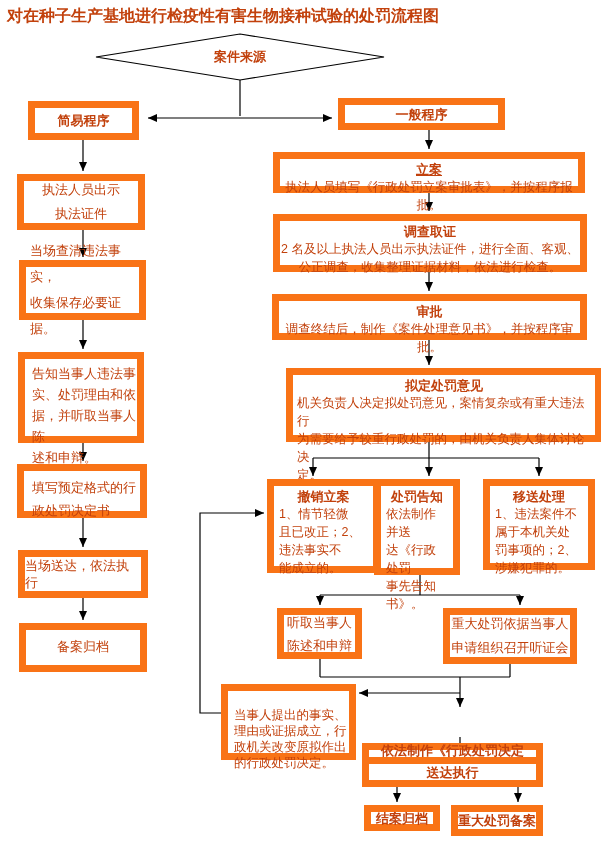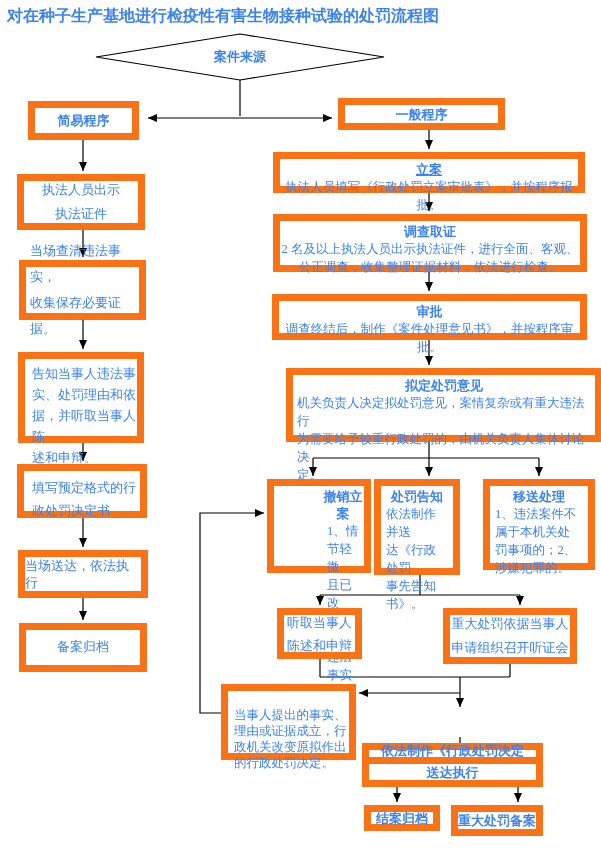--- a/index.html
+++ b/index.html
@@ -1,17 +1,17 @@
 <!DOCTYPE html>
 <html><head>
 <meta charset="utf-8">
 <style>
   html,body{margin:0;padding:0;background:#fff;}
   #page{position:relative;width:601px;height:850px;background:#fff;
-        font-family:Liberation Serif, serif;color:#3b82f6;overflow:hidden;}
+        font-family:Liberation Sans, sans-serif;color:#c2410c;overflow:hidden;}
   #connectors{position:absolute;left:0;top:0;z-index:1;}
   .box{position:absolute;z-index:2;border:7px solid #f97316;background:#fff;
        box-sizing:border-box;font-size:13px;line-height:17px;}
   .flexc{display:flex;align-items:center;justify-content:center;text-align:center;}
   .pre{white-space:pre-line;}
   .bt{font-weight:bold;text-align:center;font-size:13px;line-height:17px;padding-top:2px;}
   .u{text-decoration:underline;}
   .bb{font-size:12.5px;line-height:18px;text-align:center;white-space:pre-line;}
   .bb-left{text-align:left;padding:0 4px;}
 
@@ -31,21 +31,21 @@
             justify-content:center;}
   .b-archiveL{left:19px;top:623px;width:128px;height:49px;text-align:center;padding-top:8px;}
 
   .r-lian{left:273px;top:152px;width:312px;height:41px;}
   .r-diaocha{left:273px;top:214px;width:314px;height:58px;}
   .r-shenpi{left:272px;top:294px;width:315px;height:46px;}
   .r-niding{left:286px;top:368px;width:316px;height:74px;}
   .r-niding .bb{line-height:18px;}
 
   .c-box .bb{line-height:18px;text-align:left;padding:0 5px;}
-  .c-chexiao{left:267px;top:479px;width:104px;height:94px;padding-left:48px;}
+  .c-chexiao{left:267px;top:479px;width:113px;height:94px;}
   .c-chufa{left:374px;top:479px;width:86px;height:96px;}
   .c-yisong{left:483px;top:479px;width:112px;height:91px;}
 
   .h-tingqu{left:277px;top:608px;width:85px;height:51px;line-height:23px;}
   .h-zhongda{left:443px;top:608px;width:134px;height:56px;line-height:24px;}
 
   .p-party{left:221px;top:684px;width:135px;height:76px;font-size:12.5px;
            line-height:16px;padding:16px 0 0 6px;}
 
   .f-yifa{left:362px;top:743px;width:181px;height:32px;font-weight:bold;}

